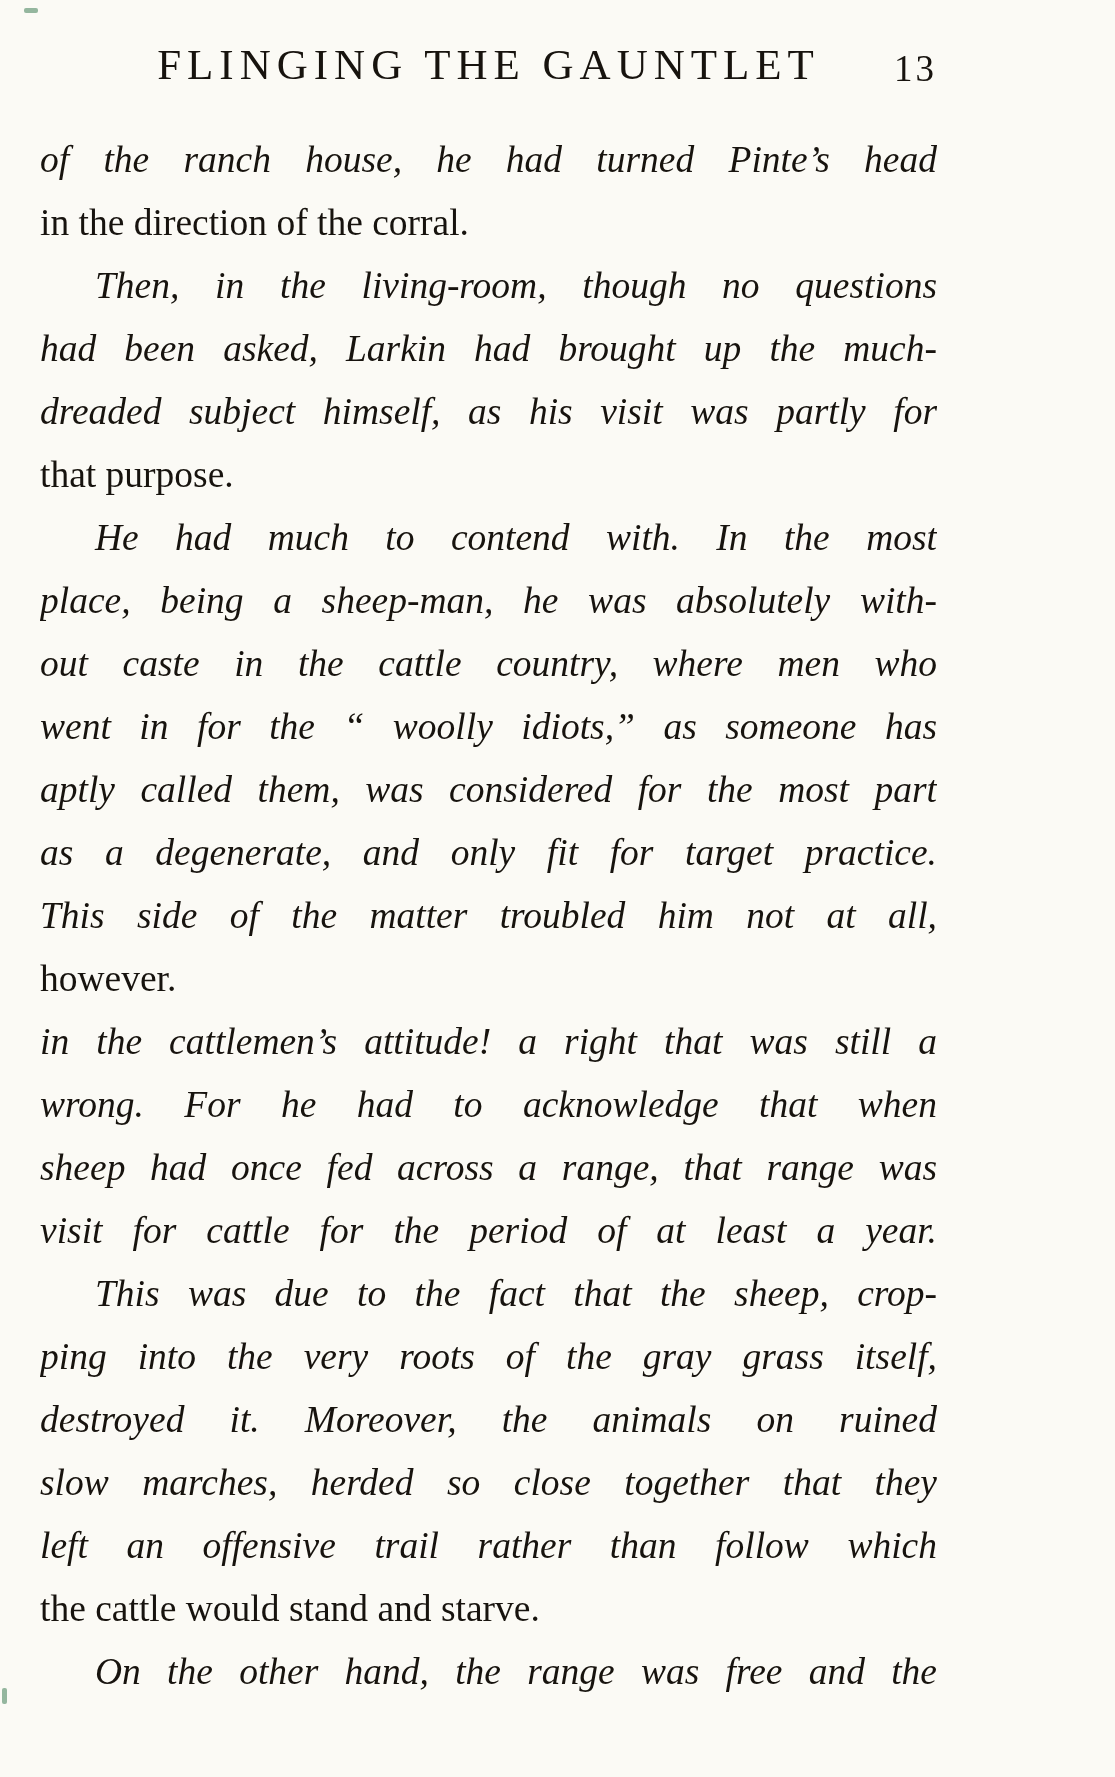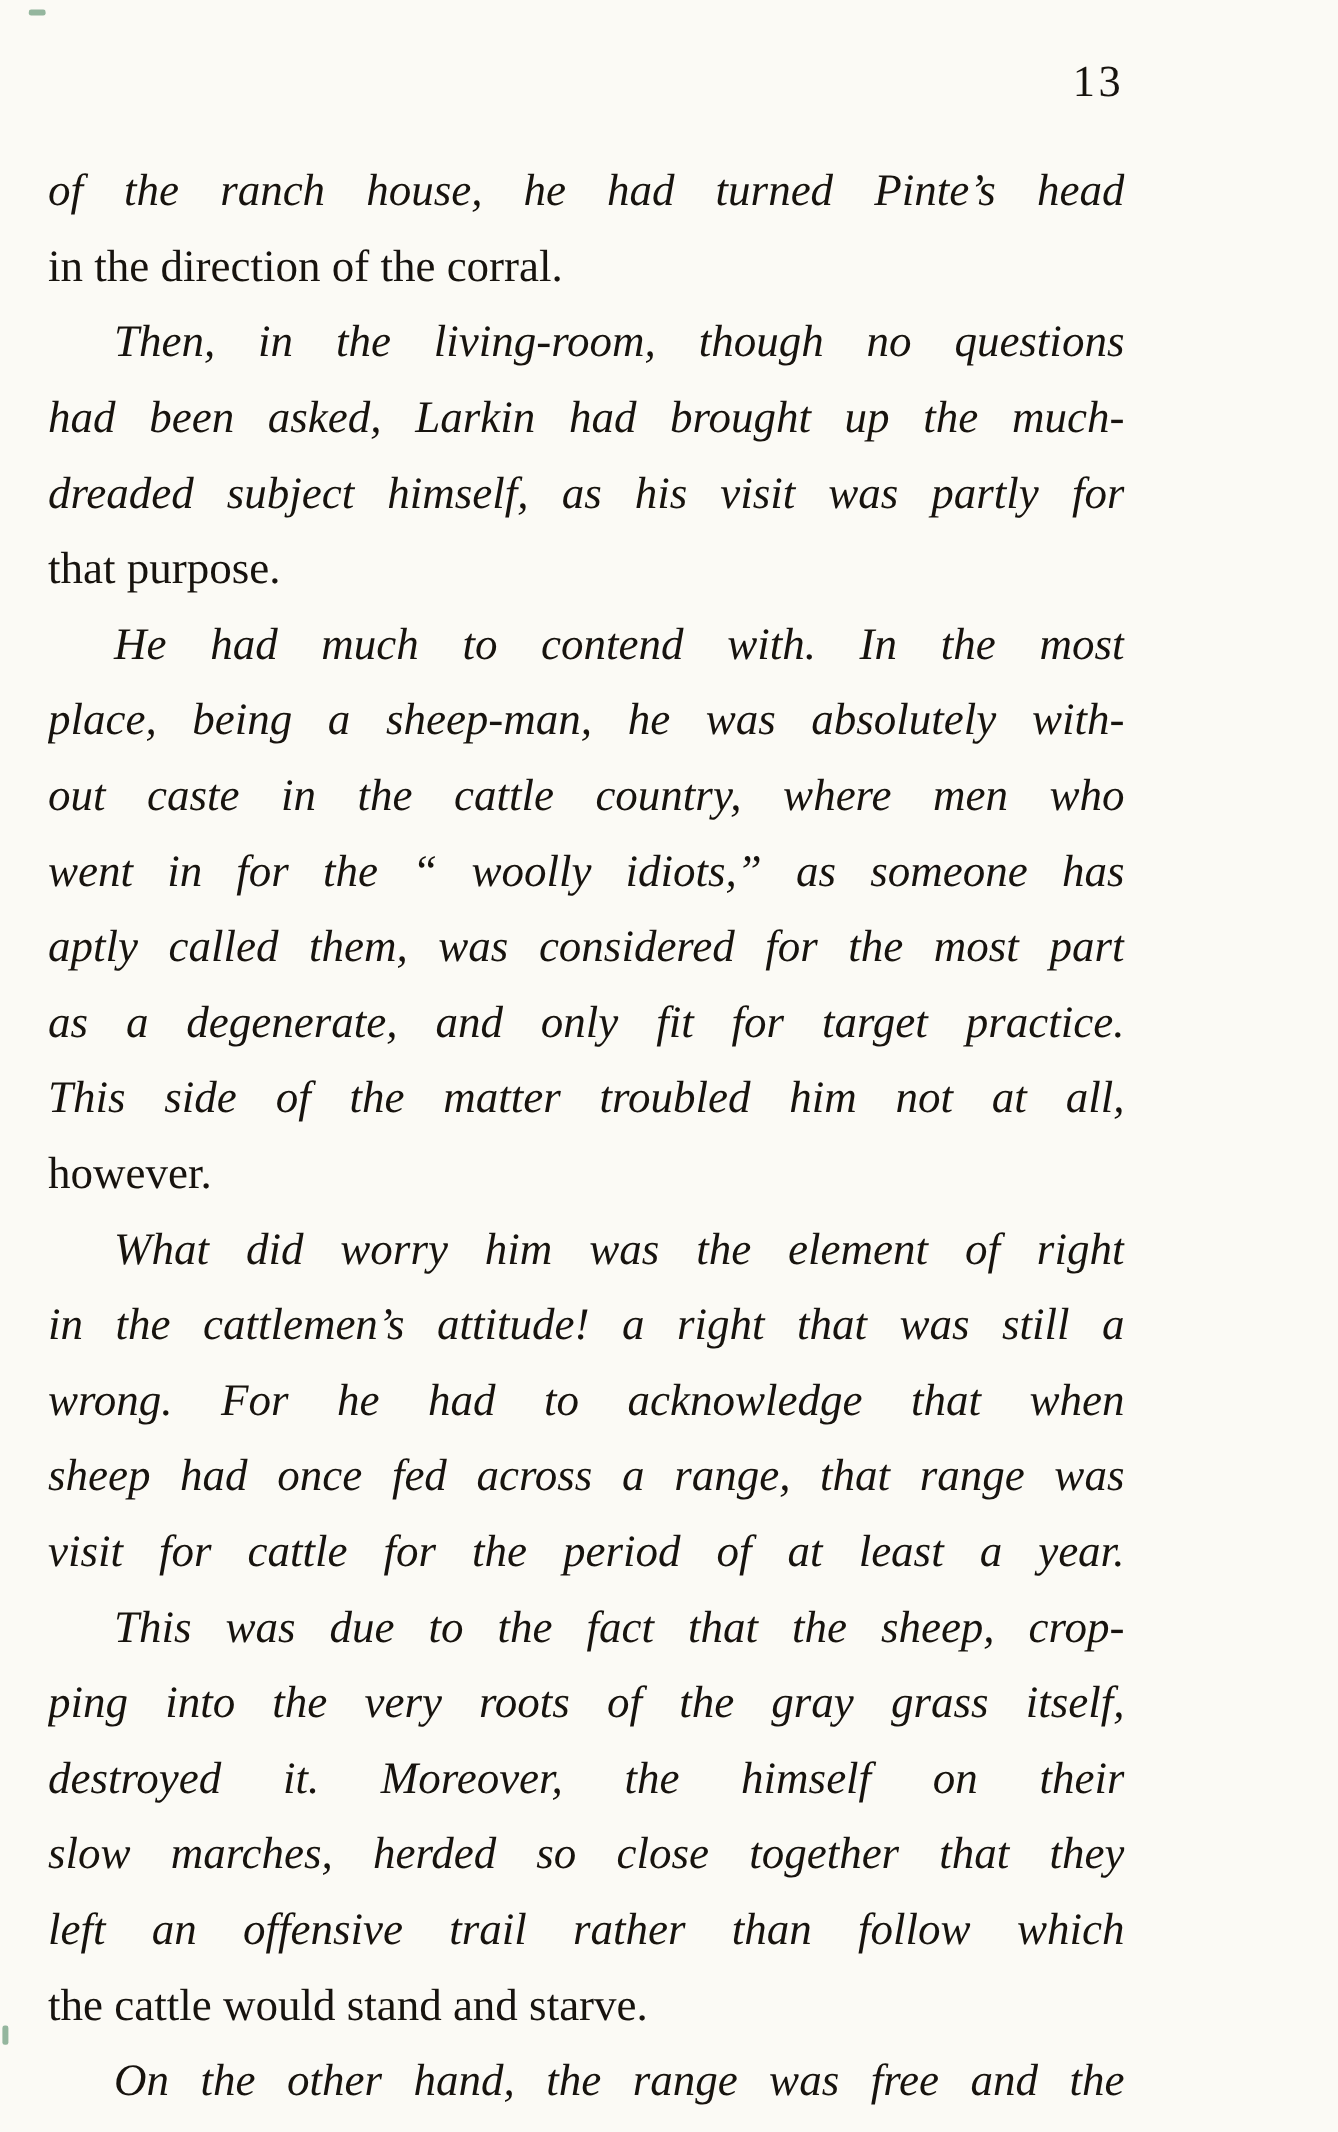--- a/index.html
+++ b/index.html
@@ -58,20 +58,21 @@
   .artifact.a2 { left: 2px;  top: 1688px; width: 5px; height: 16px; }
 </style>
 </head>
 <body>
 
 <div class="page">
   <div class="artifact a1"></div>
   <div class="artifact a2"></div>
 
   <div class="page-header">
+    <div class="header-title">FLINGING THE GAUNTLET</div>
     <div class="page-number">13</div>
   </div>
 
   <div class="body-text">
 
     <div class="para">
       <div class="line just">of the ranch house, he had turned Pinte’s head</div>
       <div class="line left">in the direction of the corral.</div>
     </div>
 
@@ -87,31 +88,30 @@
       <div class="line just">place, being a sheep-man, he was absolutely with-</div>
       <div class="line just">out caste in the cattle country, where men who</div>
       <div class="line just">went in for the “ woolly idiots,” as someone has</div>
       <div class="line just">aptly called them, was considered for the most part</div>
       <div class="line just">as a degenerate, and only fit for target practice.</div>
       <div class="line just">This side of the matter troubled him not at all,</div>
       <div class="line left">however.</div>
     </div>
 
     <div class="para">
-      <div class="line just indent">What did worry him was the element of right</div>
       <div class="line just">in the cattlemen’s attitude! a right that was still a</div>
       <div class="line just">wrong.  For he had to acknowledge that when</div>
       <div class="line just">sheep had once fed across a range, that range was</div>
       <div class="line just">visit for cattle for the period of at least a year.</div>
     </div>
 
     <div class="para">
       <div class="line just indent">This was due to the fact that the sheep, crop-</div>
       <div class="line just">ping into the very roots of the gray grass itself,</div>
-      <div class="line just">destroyed it.  Moreover, the himself on their</div>
+      <div class="line just">destroyed it.  Moreover, the animals on ruined</div>
       <div class="line just">slow marches, herded so close together that they</div>
       <div class="line just">left an offensive trail rather than follow which</div>
       <div class="line left">the cattle would stand and starve.</div>
     </div>
 
     <div class="para">
       <div class="line just indent">On the other hand, the range was free and the</div>
     </div>
 
   </div>

